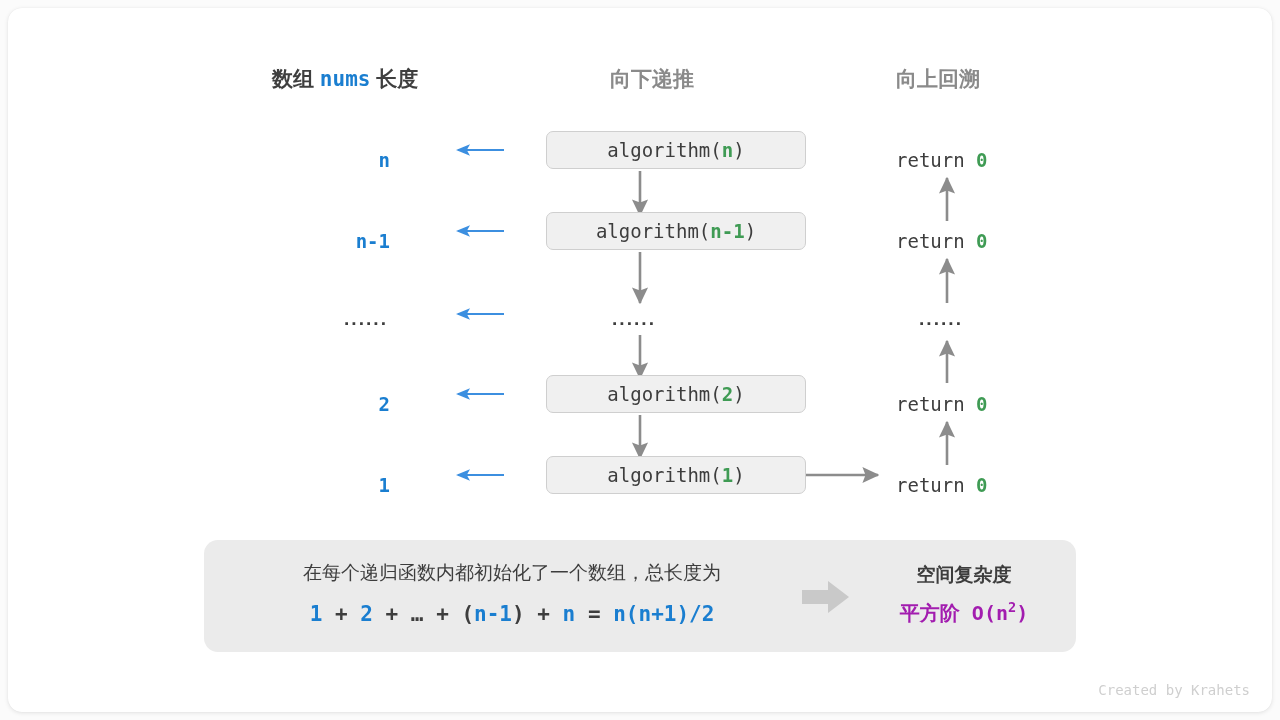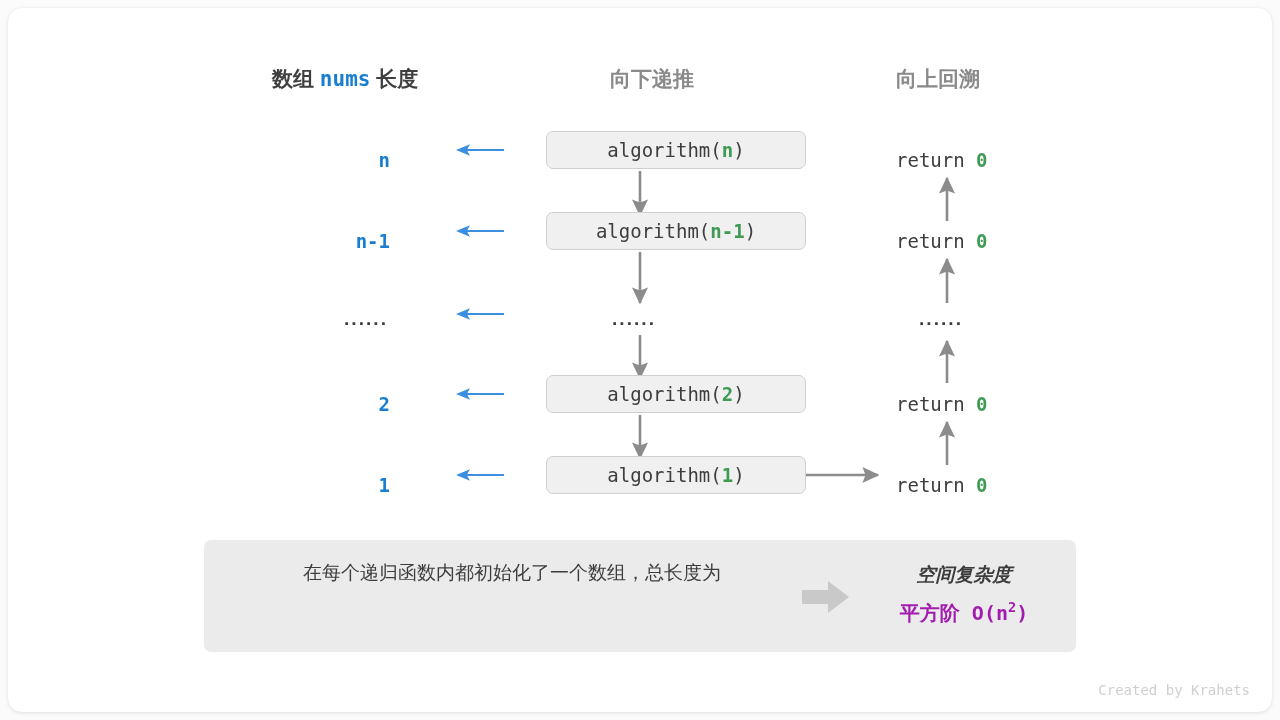--- a/index.html
+++ b/index.html
@@ -100,21 +100,21 @@
     line-height: 30px;
     white-space: nowrap;
   }
 
   
   #summary {
     position: absolute;
     left: 196px; top: 532px;
     width: 872px; height: 112px;
     background: #ebebeb;
-    border-radius: 7px;
+    border-radius: 14px;
   }
   #summary-text {
     position: absolute;
     left: 28px; top: 20px;
     width: 560px;
     text-align: center;
     font-size: 19px;
     color: #3d3d3d;
     white-space: nowrap;
   }
@@ -132,21 +132,21 @@
   #summary-formula .b { color: #1a7ed0; }
   #block-arrow { position: absolute; left: 598px; top: 40px; width: 48px; height: 34px; }
   #summary-right {
     position: absolute;
     left: 660px; top: 20px;
     width: 200px;
     text-align: center;
   }
   #complexity-title {
     font-size: 19px; font-weight: bold; color: #3d3d3d;
-    white-space: nowrap; line-height: 30px; font-style: italic;
+    white-space: nowrap; line-height: 30px;
   }
   #complexity-value {
     font-family: "DejaVu Sans Mono", "Liberation Mono", monospace;
     font-size: 20px; font-weight: bold; color: #a21caf;
     white-space: nowrap; line-height: 34px;
   }
   #complexity-value .cn { font-family: "Liberation Sans", "DejaVu Sans", sans-serif; }
   sup { font-size: 0.68em; vertical-align: super; }
 
   
@@ -250,20 +250,21 @@
       <span>return</span>
       <span class="val">0</span>
     </div>
     <div class="retlabel" style="top:466px;">
       <span>return</span>
       <span class="val">0</span>
     </div>
 
     <div id="summary">
       <div id="summary-text">在每个递归函数内都初始化了一个数组，总长度为</div>
+      <div id="summary-formula"><span class="b">1</span><span> + </span><span class="b">2</span><span> + </span><span>…</span><span> + </span><span>(</span><span class="b">n-1</span><span>)</span><span> + </span><span class="b">n</span><span> = </span><span class="b">n(n+1)/2</span></div>
 
       <svg id="block-arrow" viewBox="0 0 48 34">
         <path d="M0,10 L26,10 L26,1 L47,17 L26,33 L26,24 L0,24 Z" fill="#c9c9c9"></path>
       </svg>
 
       <div id="summary-right">
         <div id="complexity-title">空间复杂度</div>
         <div id="complexity-value">
           <span class="cn">平方阶</span>
           <span>O(n</span><sup>2</sup><span>)</span>

